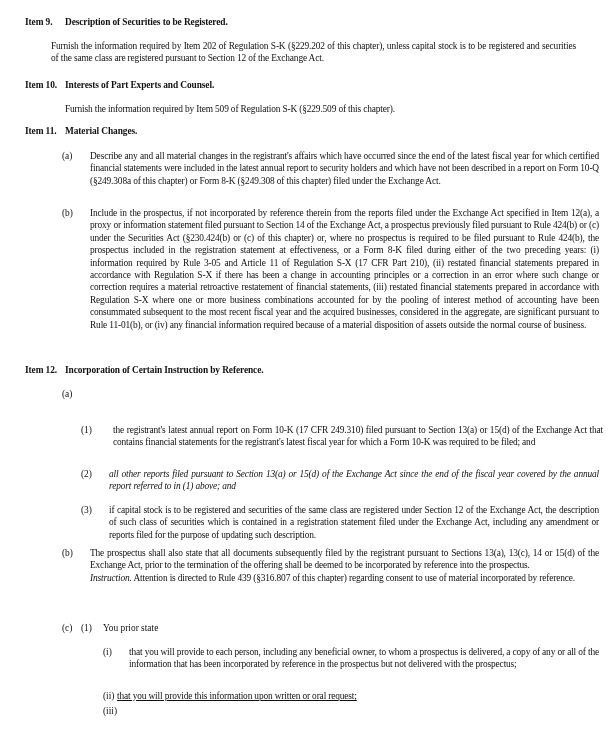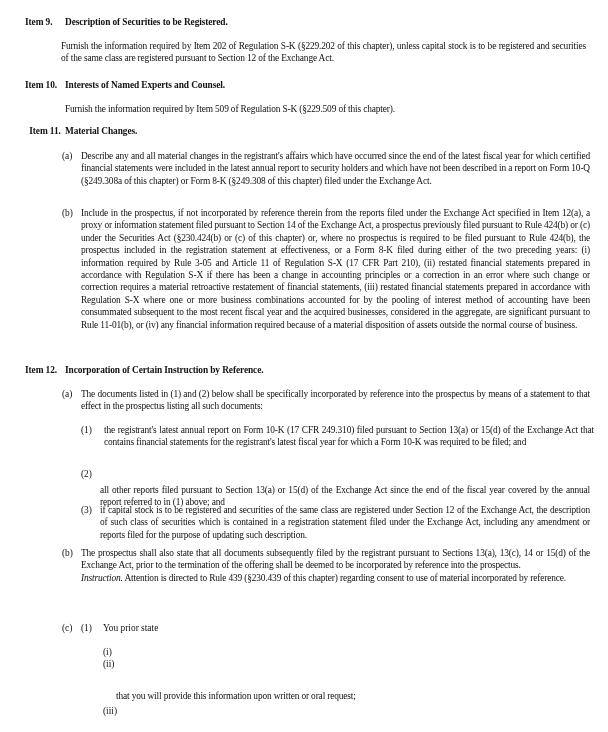--- a/index.html
+++ b/index.html
@@ -6,74 +6,74 @@
   body {
     width: 608px; height: 732px; overflow: hidden; position: relative;
     font-family: "Liberation Serif", "DejaVu Serif", serif;
     color: #111111; font-size: 9.4px; line-height: 12.4px;
   }
   .page { position: absolute; left: 0; top: 0; width: 544px; height: 732px; }
   .head { position: absolute; left: 25px; font-weight: bold; white-space: nowrap; letter-spacing: -0.1px; }
   .head .num { display: inline-block; width: 40px; }
   .para { position: absolute; text-align: justify; letter-spacing: -0.15px; }
   .lbl { position: absolute; white-space: nowrap; }
-  .txt { position: absolute; text-align: justify; letter-spacing: -0.15px; }
+  .txt { position: absolute; text-align: justify; letter-spacing: -0.15px; margin-left: 9px; }
   .ital { font-style: italic; }
 </style>
 </head>
 <body>
 
 <div class="page">
 
   <div class="head" style="top:16px;">
     <span class="num">Item 9.</span><span>Description of Securities to be Registered.</span>
   </div>
-  <div class="para" style="top:40px; left:61px; width:525px;">Furnish the information required by Item 202 of Regulation S-K (§229.202 of this chapter), unless capital stock is to be registered and securities of the same class are registered pursuant to Section 12 of the Exchange Act.</div>
+  <div class="para" style="top:40px; left:51px; width:525px;">Furnish the information required by Item 202 of Regulation S-K (§229.202 of this chapter), unless capital stock is to be registered and securities of the same class are registered pursuant to Section 12 of the Exchange Act.</div>
 
   <div class="head" style="top:79px;">
-    <span class="num">Item 10.</span><span>Interests of Named Experts and Counsel.</span>
+    <span class="num">Item 10.</span><span>Interests of Part Experts and Counsel.</span>
   </div>
   <div class="para" style="top:103px; left:65px; width:525px;">Furnish the information required by Item 509 of Regulation S-K (§229.509 of this chapter).</div>
 
-  <div class="head" style="top:125px;text-align:center;">
+  <div class="head" style="top:125px;">
     <span class="num">Item 11.</span><span>Material Changes.</span>
   </div>
 
   <div class="lbl" style="top:150px; left:62px;">(a)</div>
   <div class="txt" style="top:150px; left:81px; width:509px;">Describe any and all material changes in the registrant's affairs which have occurred since the end of the latest fiscal year for which certified financial statements were included in the latest annual report to security holders and which have not been described in a report on Form 10-Q (§249.308a of this chapter) or Form 8-K (§249.308 of this chapter) filed under the Exchange Act.</div>
 
   <div class="lbl" style="top:207px; left:62px;">(b)</div>
   <div class="txt" style="top:207px; left:81px; width:509px;">Include in the prospectus, if not incorporated by reference therein from the reports filed under the Exchange Act specified in Item 12(a), a proxy or information statement filed pursuant to Section 14 of the Exchange Act, a prospectus previously filed pursuant to Rule 424(b) or (c) under the Securities Act (§230.424(b) or (c) of this chapter) or, where no prospectus is required to be filed pursuant to Rule 424(b), the prospectus included in the registration statement at effectiveness, or a Form 8-K filed during either of the two preceding years: (i) information required by Rule 3-05 and Article 11 of Regulation S-X (17 CFR Part 210), (ii) restated financial statements prepared in accordance with Regulation S-X if there has been a change in accounting principles or a correction in an error where such change or correction requires a material retroactive restatement of financial statements, (iii) restated financial statements prepared in accordance with Regulation S-X where one or more business combinations accounted for by the pooling of interest method of accounting have been consummated subsequent to the most recent fiscal year and the acquired businesses, considered in the aggregate, are significant pursuant to Rule 11-01(b), or (iv) any financial information required because of a material disposition of assets outside the normal course of business.</div>
 
   <div class="head" style="top:364px;">
     <span class="num">Item 12.</span><span>Incorporation of Certain Instruction by Reference.</span>
   </div>
 
   <div class="lbl" style="top:388px; left:62px;">(a)</div>
-  <div class="txt" style="top:388px; left:81px; width:509px;">The documents listed in (1) and (2) below shall be specifically incorporated by reference into the prospectus by means of a statement to that effect in the prospectus listing all such documents:</div>
 
   <div class="lbl" style="top:424px; left:81px;">(1)</div>
   <div class="txt" style="top:424px; left:104px; width:490px;">the registrant's latest annual report on Form 10-K (17 CFR 249.310) filed pursuant to Section 13(a) or 15(d) of the Exchange Act that contains financial statements for the registrant's latest fiscal year for which a Form 10-K was required to be filed; and</div>
 
   <div class="lbl" style="top:468px; left:81px;">(2)</div>
-  <div class="txt" style="top:484px; left:100px; width:490px;">all other reports filed pursuant to Section 13(a) or 15(d) of the Exchange Act since the end of the fiscal year covered by the annual report referred to in (1) above; and</div>
+  <div class="txt" style="top:468px; left:100px; width:490px;font-style:italic;">all other reports filed pursuant to Section 13(a) or 15(d) of the Exchange Act since the end of the fiscal year covered by the annual report referred to in (1) above; and</div>
 
   <div class="lbl" style="top:504px; left:81px;">(3)</div>
   <div class="txt" style="top:504px; left:100px; width:490px;">if capital stock is to be registered and securities of the same class are registered under Section 12 of the Exchange Act, the description of such class of securities which is contained in a registration statement filed under the Exchange Act, including any amendment or reports filed for the purpose of updating such description.</div>
 
   <div class="lbl" style="top:547px; left:62px;">(b)</div>
   <div class="txt" style="top:547px; left:81px; width:509px;">
     <span>The prospectus shall also state that all documents subsequently filed by the registrant pursuant to Sections 13(a), 13(c), 14 or 15(d) of the Exchange Act, prior to the termination of the offering shall be deemed to be incorporated by reference into the prospectus.</span><br>
-    <span class="ital">Instruction.</span><span> Attention is directed to Rule 439 (§230.439 of this chapter) regarding consent to use of material incorporated by reference.</span>
+    <span class="ital">Instruction.</span><span> Attention is directed to Rule 439 (§316.807 of this chapter) regarding consent to use of material incorporated by reference.</span>
   </div>
 
   <div class="lbl" style="top:622px; left:62px;">(c)</div>
   <div class="lbl" style="top:622px; left:81px;">(1)</div>
   <div class="lbl" style="top:622px; left:103px;">You prior state</div>
 
   <div class="lbl" style="top:646px; left:103px;">(i)</div>
+  <div class="txt" style="top:646px; left:120px; width:470px;">that you will provide to each person, including any beneficial owner, to whom a prospectus is delivered, a copy of any or all of the information that has been incorporated by reference in the prospectus but not delivered with the prospectus;</div>
 
-  <div class="lbl" style="top:658px; left:103px;">(ii)</div>
-  <div class="txt" style="top:690px; left:116px; width:470px;">that you will provide this information upon written or oral request;</div>
+  <div class="lbl" style="top:690px; left:103px;">(ii)</div>
+  <div class="txt" style="top:690px; left:108px; width:470px;text-decoration:underline;">that you will provide this information upon written or oral request;</div>
 
   <div class="lbl" style="top:705px; left:103px;">(iii)</div>
 
 </div>
 
 </body></html>

